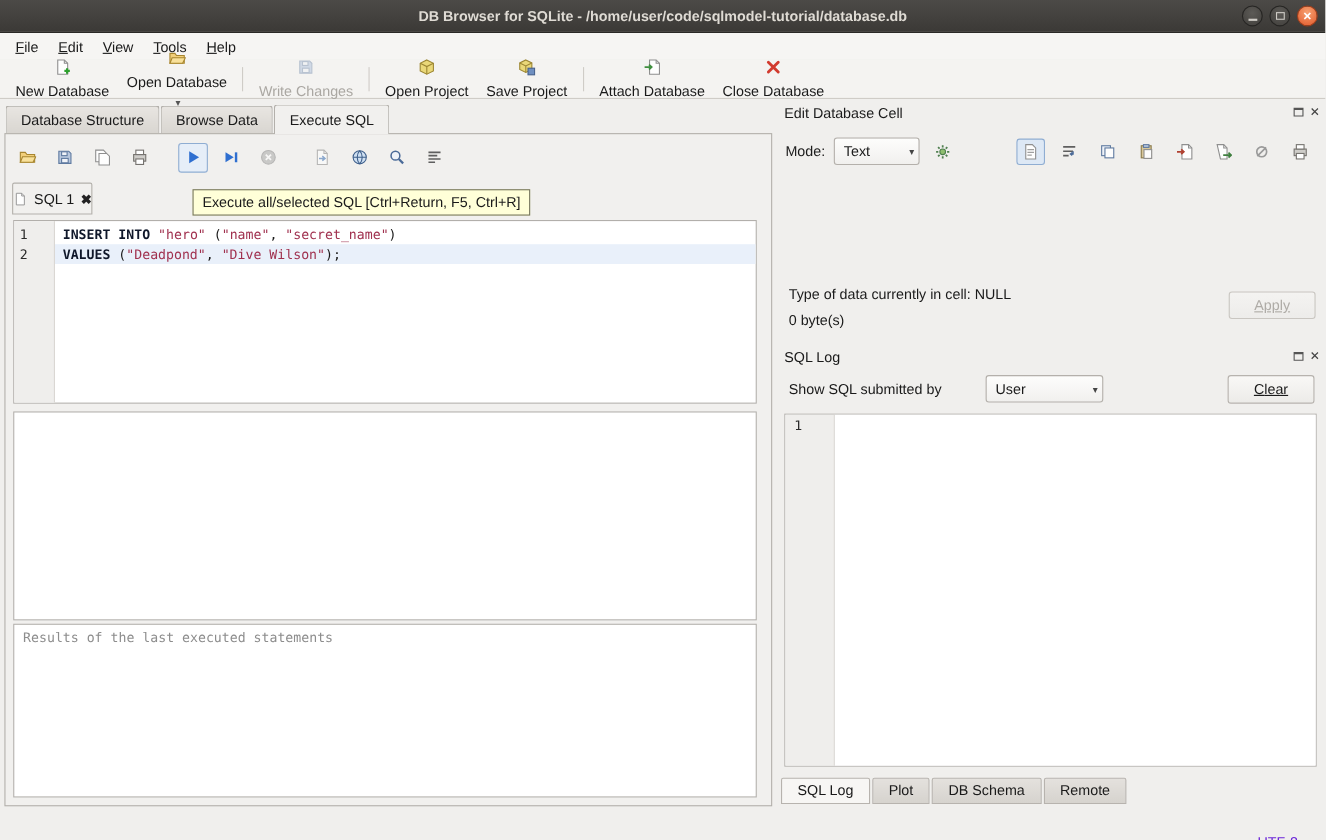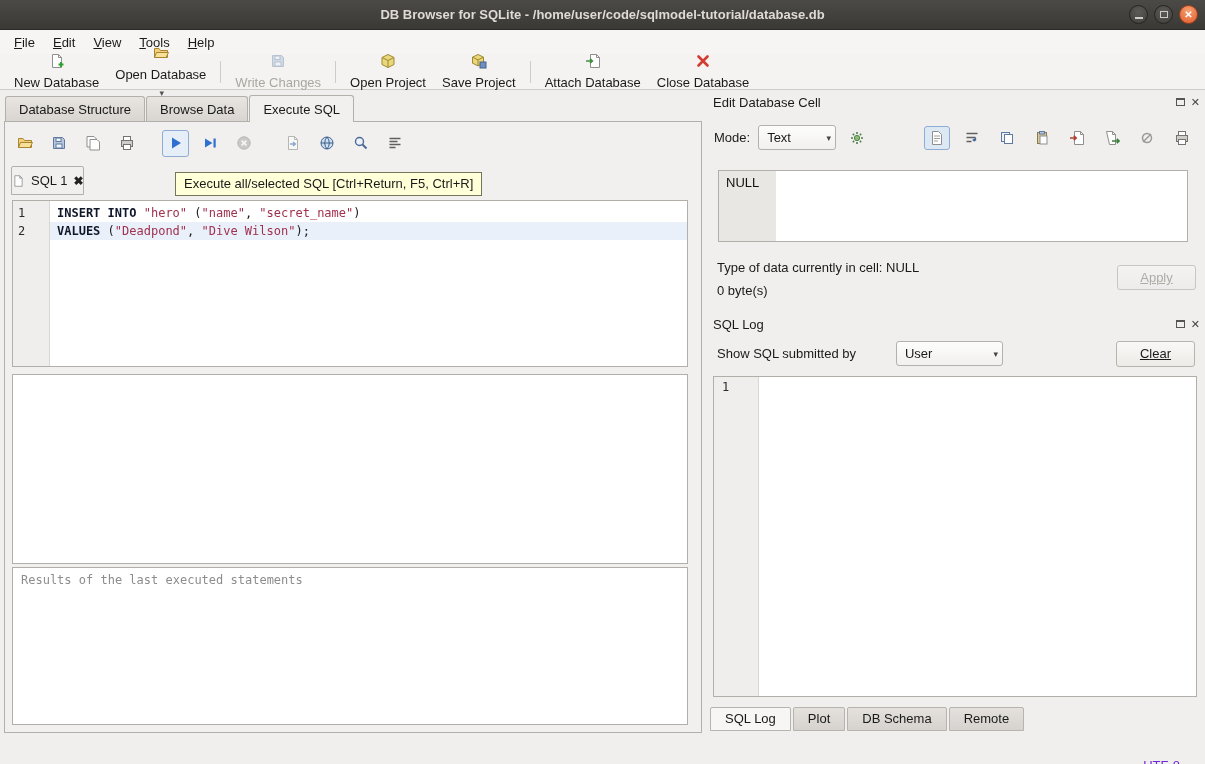--- a/index.html
+++ b/index.html
@@ -472,24 +472,20 @@
           <svg viewBox="0 0 16 16" width="16" height="16">
               <rect x="2.5" y="5.5" width="11" height="6" fill="#cfcdc9" stroke="#76736f"></rect>
               <rect x="4.5" y="1.5" width="7" height="4" fill="#fff" stroke="#76736f"></rect>
               <rect x="4.5" y="9.5" width="7" height="5" fill="#fff" stroke="#76736f"></rect>
             </svg>
         </span>
       </span>
     </div>
   </div>
 
-  <div class="cell-box">
-    <div class="cell-null-col">NULL</div>
-    <div style="flex:1;background:#fff;"></div>
-  </div>
 
   <div class="type-info">Type of data currently in cell: NULL</div>
   <div class="size-info">0 byte(s)</div>
   <div class="btn disabled apply-btn">
     <span>Apply</span>
   </div>
 
   <div class="dock-header" style="top:224px;">
     <span>SQL Log</span>
     <span class="spacer"></span>

